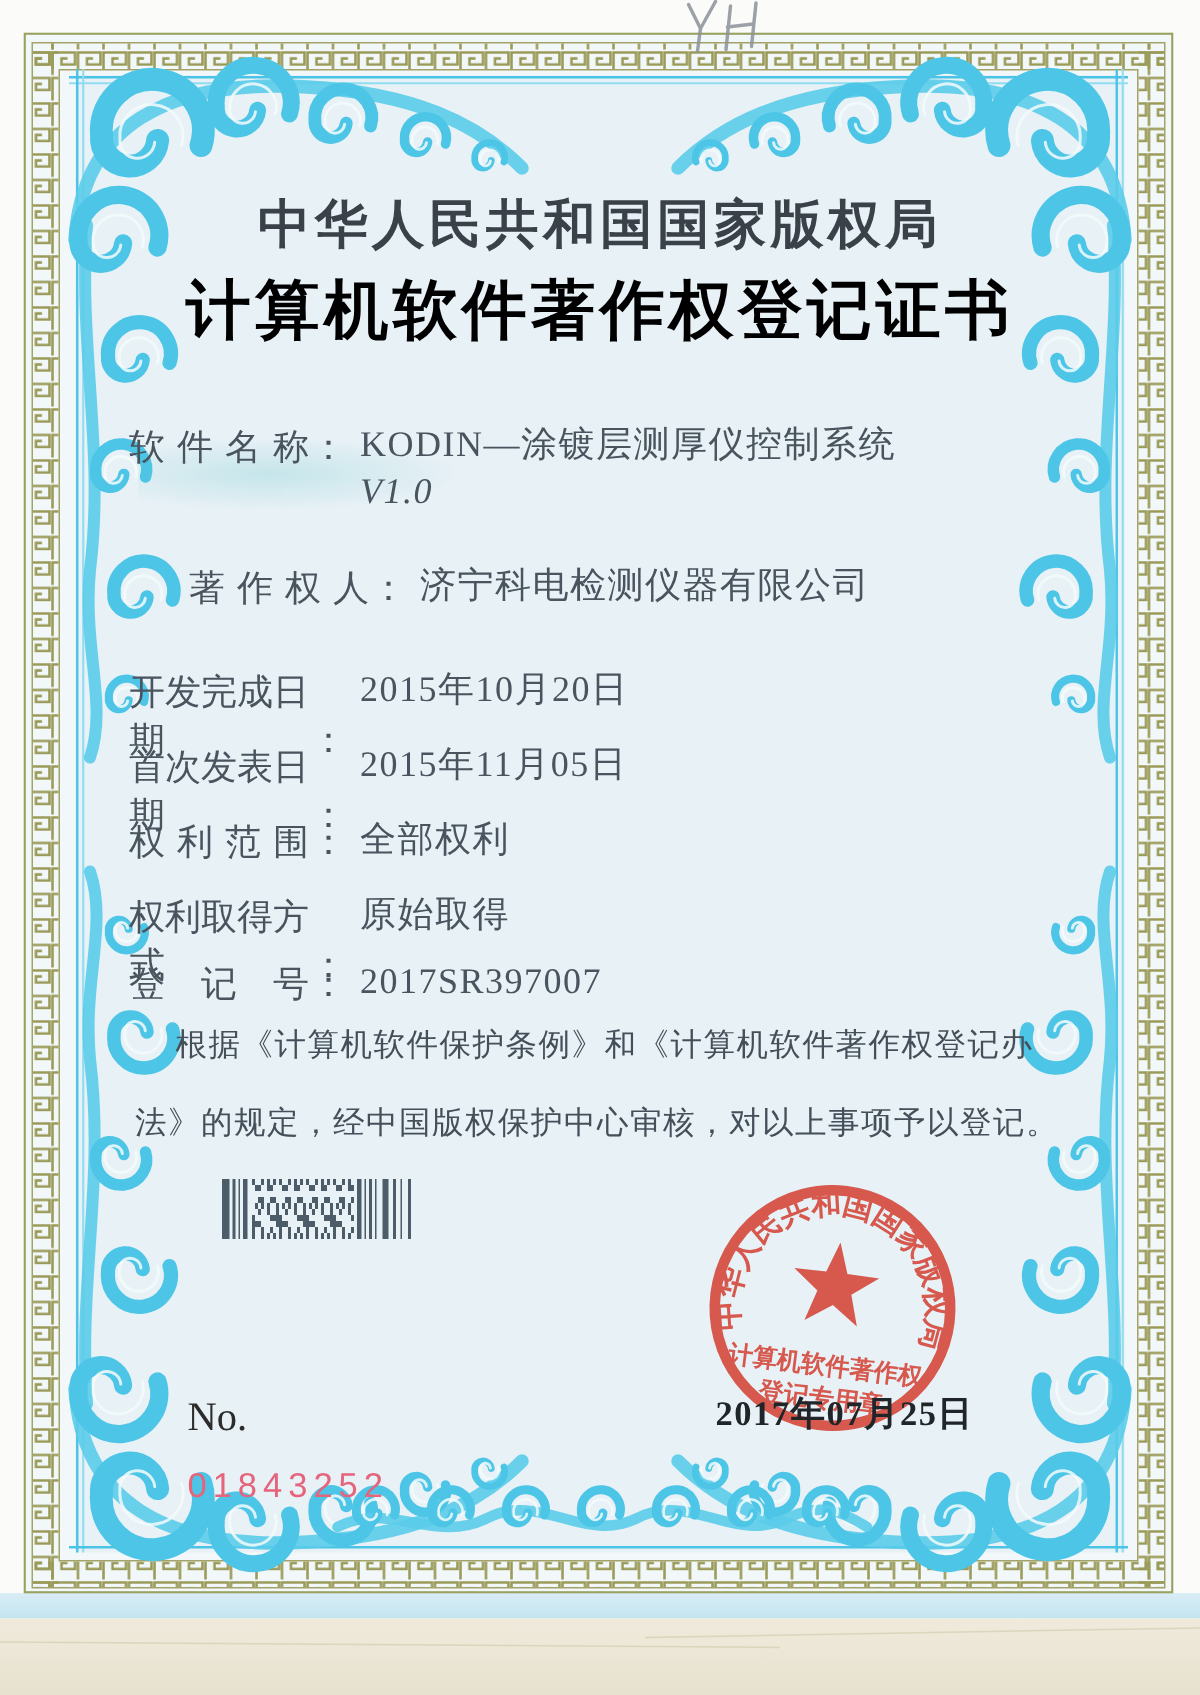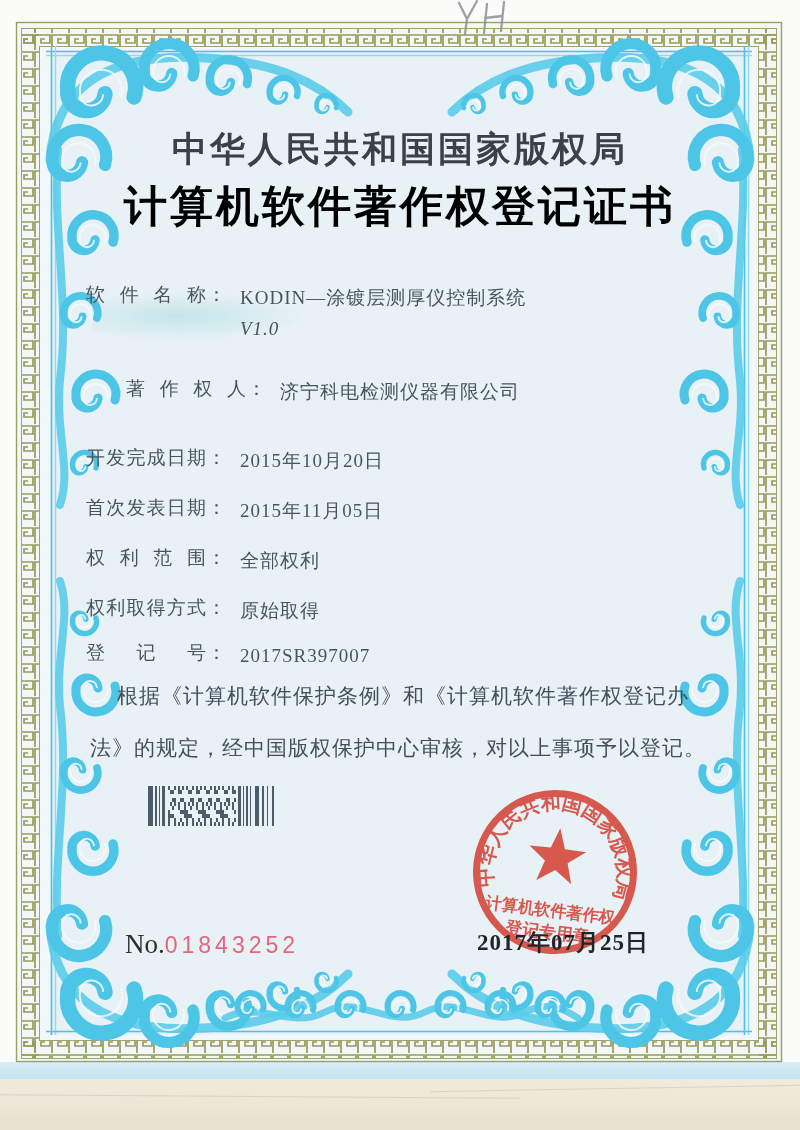--- a/index.html
+++ b/index.html
@@ -17,37 +17,37 @@
   .frame-svg{position:absolute;left:0;top:0;z-index:1;}
   .content{position:absolute;left:0;top:0;width:800px;height:808px;z-index:2;}
   .smudge{position:absolute;left:92px;top:292px;width:215px;height:48px;
       background:radial-gradient(ellipse at 40% 50%, rgba(110,200,205,.28), rgba(110,200,205,0) 70%);}
   .title1{position:absolute;left:0;top:126px;width:800px;text-align:center;
       font-size:35px;font-weight:700;letter-spacing:3px;color:#3a4148;}
   .title2{position:absolute;left:0;top:178px;width:800px;text-align:center;
       font-size:43px;font-weight:800;letter-spacing:3px;color:#000000;}
   .certno{position:absolute;right:86px;top:244px;font-size:17px;color:#44505b;letter-spacing:.5px;}
   .certno .cv{margin-left:13px;}
-  .fields{position:absolute;left:86px;top:282px;width:640px;height:400px;font-size:19px;color:#49545e;}
+  .fields{position:absolute;left:86px;top:282px;width:640px;height:400px;font-size:24px;color:#49545e;}
   .frow{position:absolute;left:0;width:640px;}
   .frow:nth-of-type(1){top:0;}
   .frow:nth-of-type(2){top:94px;margin-left:40px;}
   .frow:nth-of-type(3){top:163px;}
   .frow:nth-of-type(4){top:213px;}
   .frow:nth-of-type(5){top:263px;}
   .frow:nth-of-type(6){top:313px;}
   .frow:nth-of-type(7){top:358px;}
   .flabel{display:inline-block;width:120px;text-align:justify;text-align-last:justify;}
   .fcolon{margin-left:1px;}
   .fvalue{position:absolute;left:154px;top:0;width:470px;letter-spacing:1px;line-height:31px;}
   .fvalue2{display:block;font-style:italic;}
   .statement{position:absolute;left:86px;top:666px;width:616px;font-size:21px;line-height:52px;
       text-indent:27px;letter-spacing:1px;color:#454f59;margin:4px;}
   .barcode{position:absolute;left:148px;top:786px;z-index:3;}
-  .serial{position:absolute;left:125px;top:929px;z-index:3;display:flex;align-items:baseline;}
+  .serial{position:absolute;left:125px;top:929px;z-index:3;display:flex;align-items:baseline;gap:17px;flex-direction:column;}
   .serial .no{font-size:27px;color:#2c2c2c;}
   .serial .num{font-size:23px;letter-spacing:4px;font-family:Liberation Sans, sans-serif;}
   .seal-svg{position:absolute;left:453px;top:770px;z-index:3;mix-blend-mode:multiply;}
   .seal-date{position:absolute;left:477px;top:927px;z-index:4;font-size:23px;font-weight:700;
       color:#20252a;letter-spacing:1px;}
 </style>
 </head>
 <body>
 
 <div class="page">

